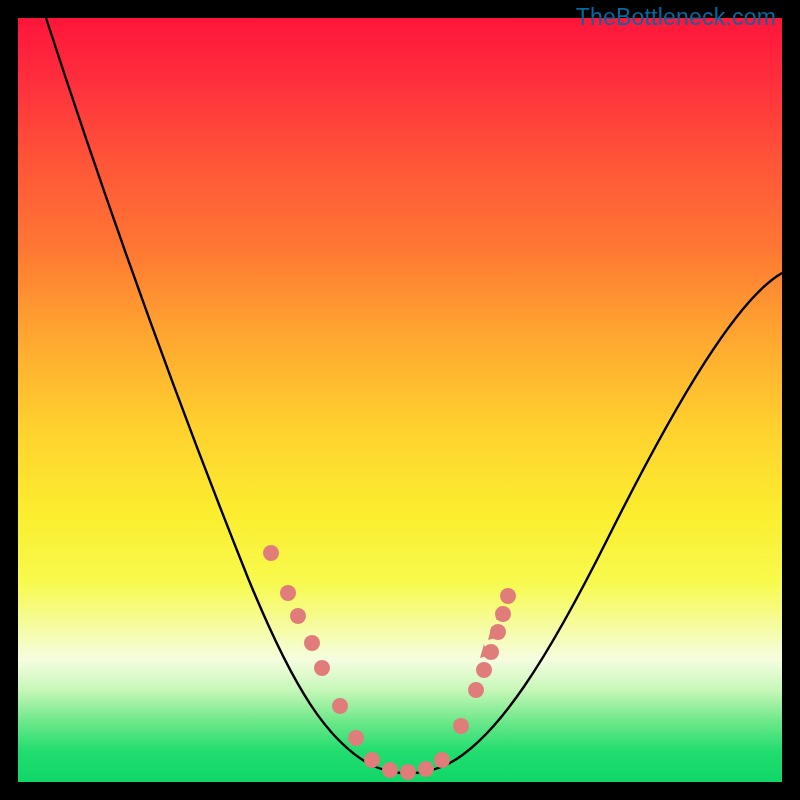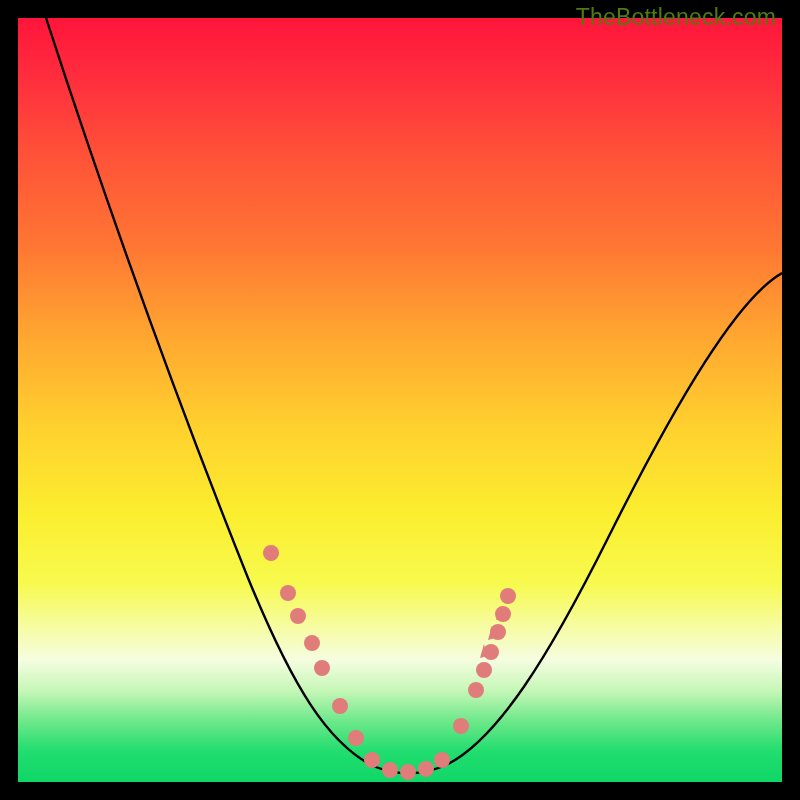--- a/index.html
+++ b/index.html
@@ -45,21 +45,21 @@
     top: 0;
     width: 764px;
     height: 764px;
   }
   .watermark {
     position: absolute;
     top: 4px;
     right: 24px;
     font-family: Arial, Helvetica, sans-serif;
     font-size: 23px;
-    color: #4d7c0f;
+    color: #0369a1;
     letter-spacing: 0.2px;
     font-weight: 500;
   }
 </style>
 </head>
 <body>
 
 <div class="frame">
   <div class="plot-area">
     <svg class="curve" viewBox="0 0 764 764">

